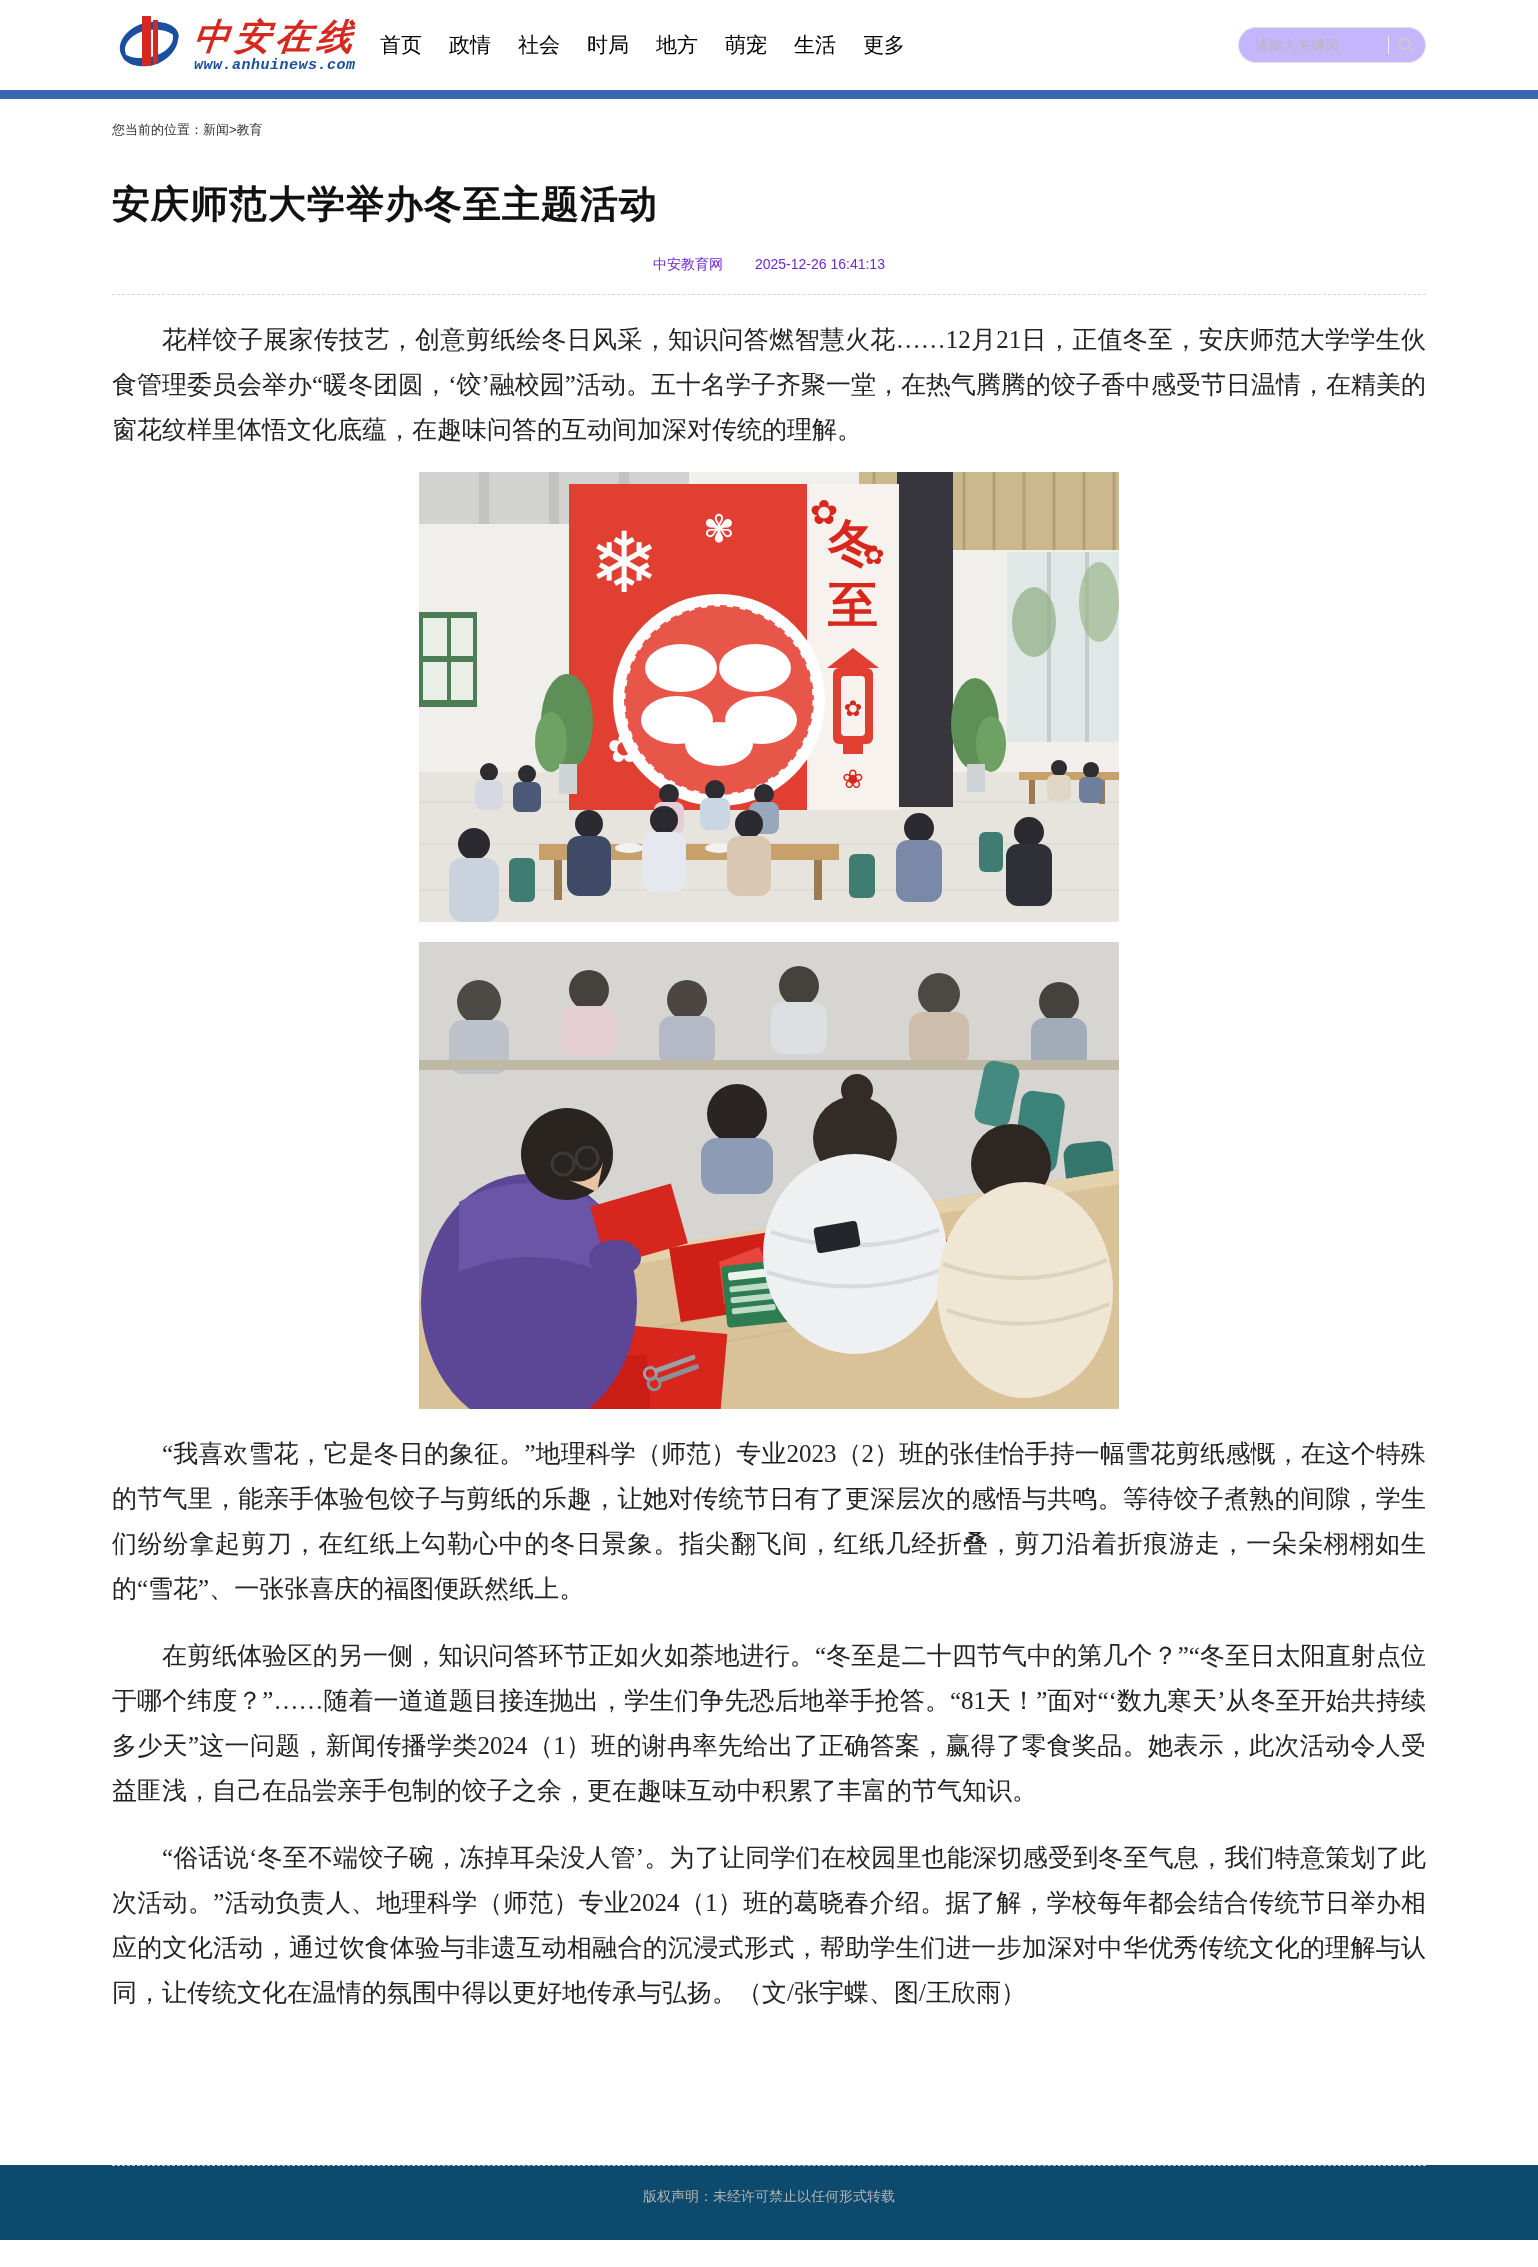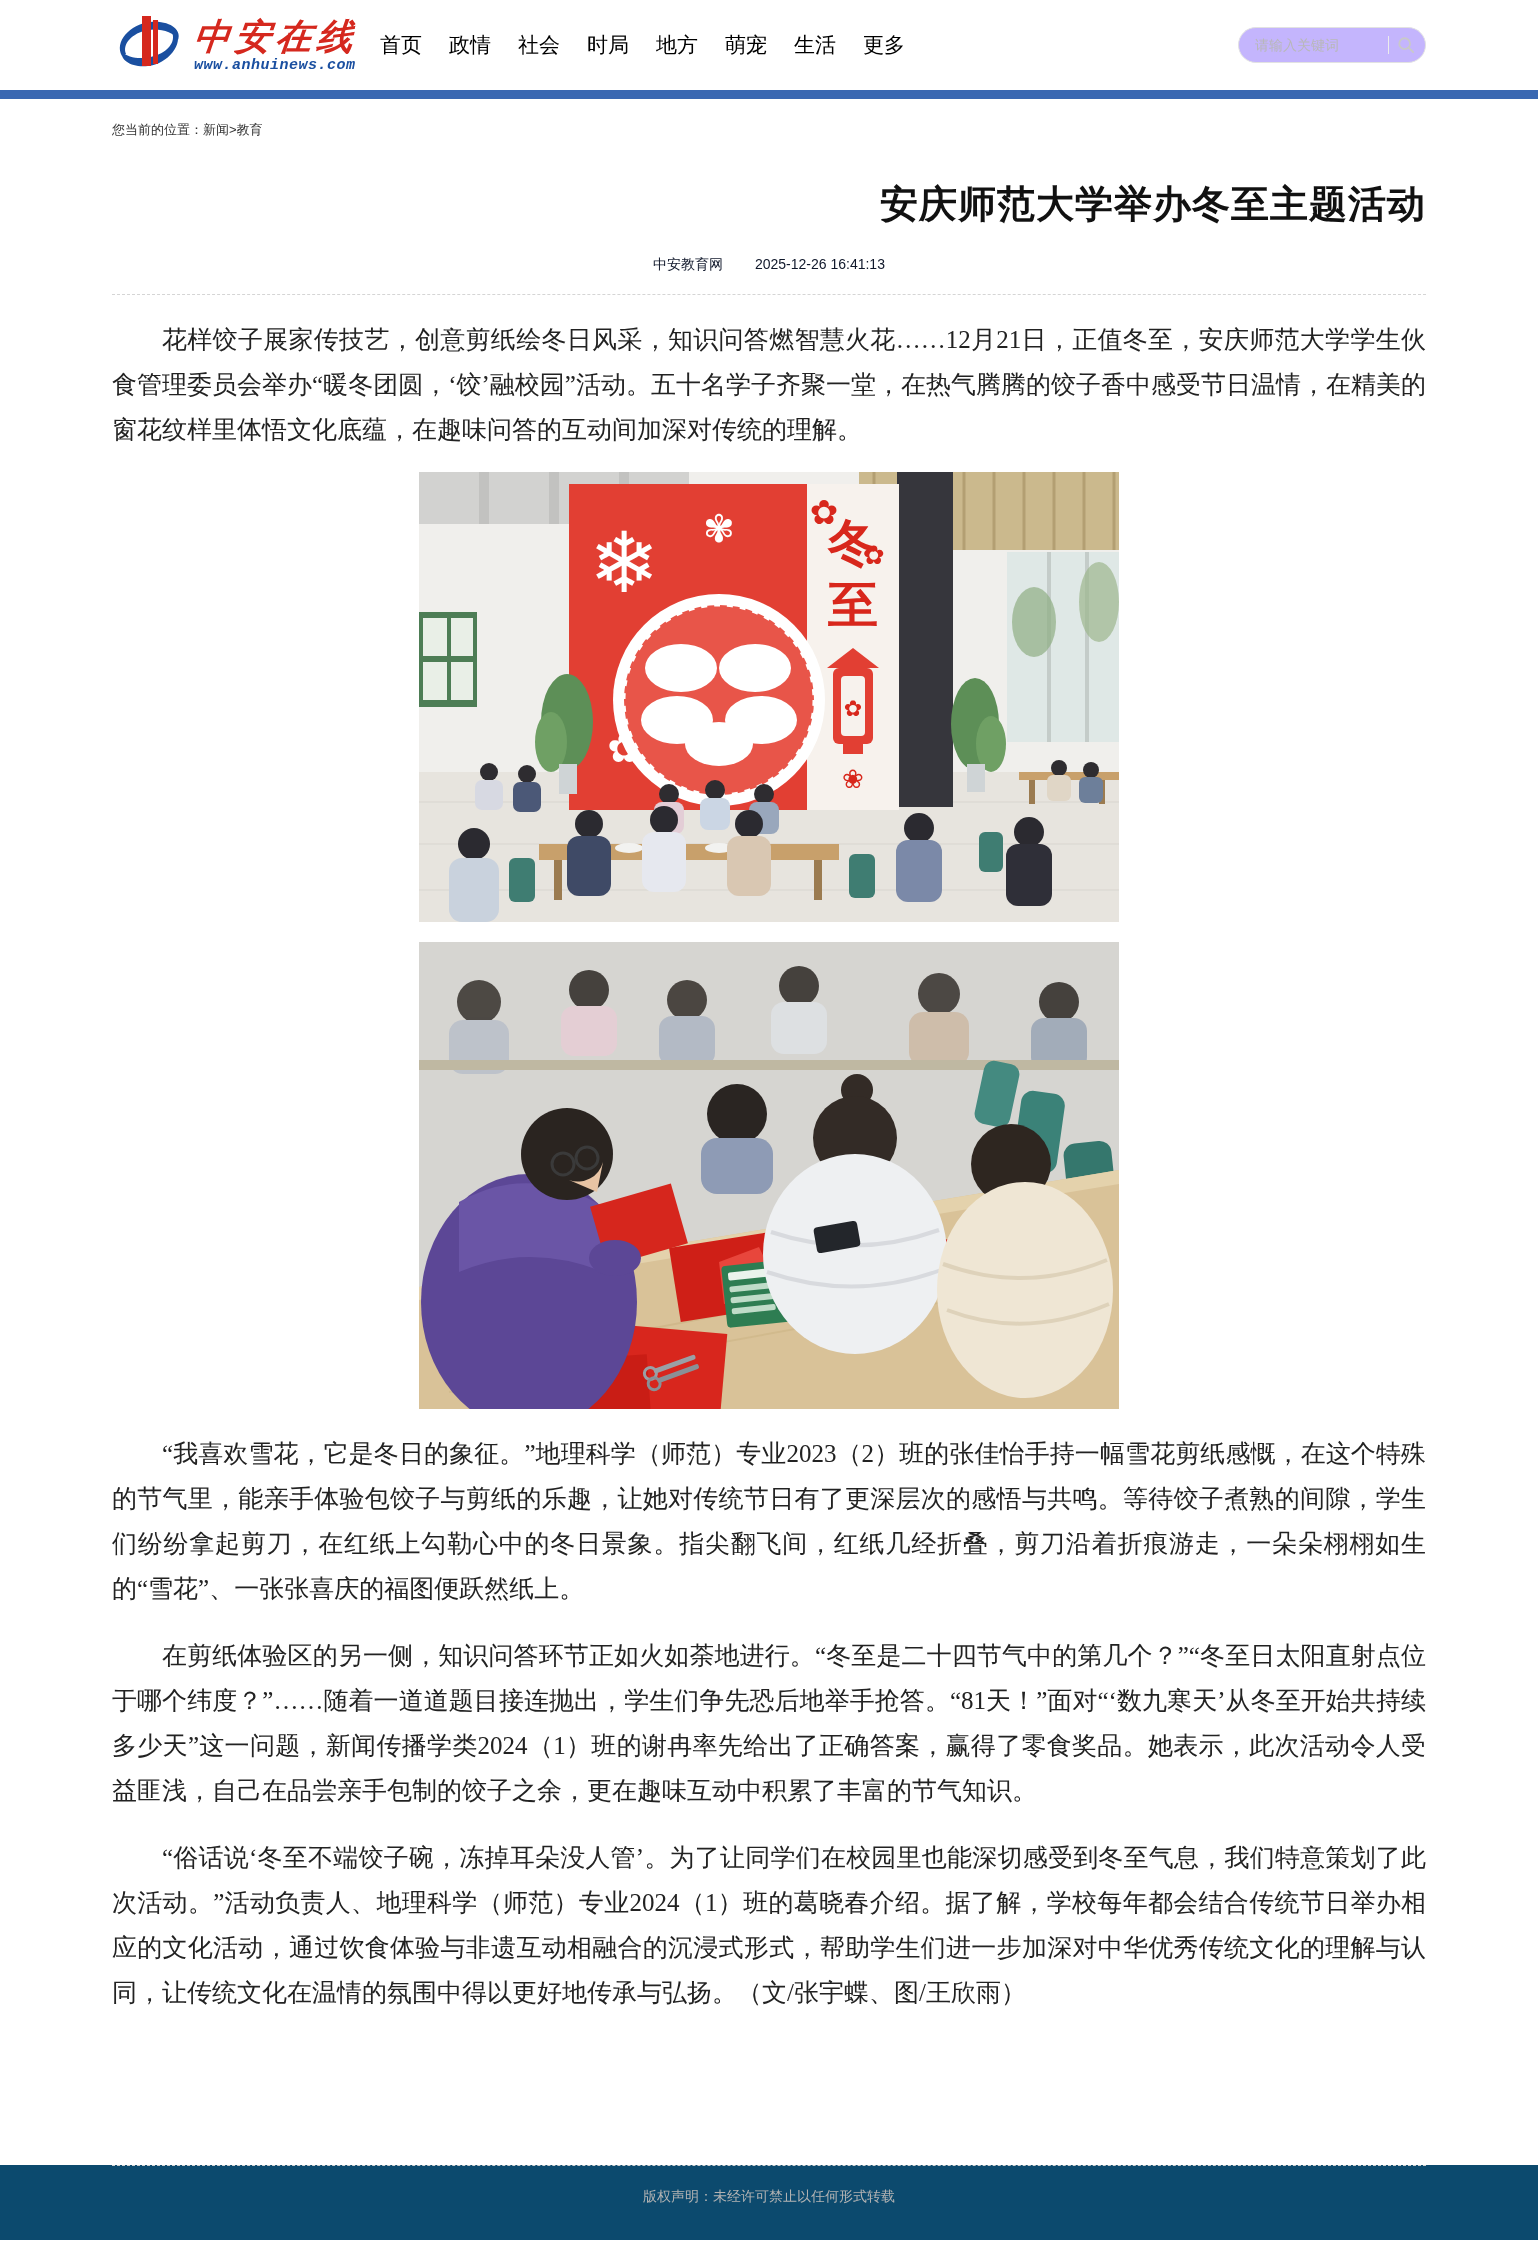--- a/index.html
+++ b/index.html
@@ -21,22 +21,22 @@
   .search-box input::placeholder { color:#b8b8b8; }
   .search-divider { width:1px; height:18px; background:#ececec; margin:0 8px; }
   .search-icon { width:18px; height:18px; cursor:pointer; flex:none; }
 
   .top-bar { height:9px; background:#3a68b2; width:100%; }
 
   
   .breadcrumb { margin-top:22px; font-size:13px; color:#333; }
 
   
-  .article-title { margin-top:40px; text-align:right; font-size:38px; font-weight:bold; color:#111; letter-spacing:1px; }
-  .article-meta { margin-top:26px; text-align:center; font-size:14px; color:#0f172a; }
+  .article-title { margin-top:40px; text-align:left; font-size:38px; font-weight:bold; color:#111; letter-spacing:1px; }
+  .article-meta { margin-top:26px; text-align:center; font-size:14px; color:#6d28d9; }
   .article-meta span { margin:0 14px; }
   .meta-divider { border-bottom:1px dashed #d5d5d5; margin-top:20px; }
 
   .article-body { margin-top:12px; }
   .para { font-size:25px; color:#222; line-height:45px; text-indent:2em; text-align:justify; margin-top:22px;font-family:Liberation Serif, serif; }
 
   figure.photo { width:700px; margin:20px auto 6px auto; }
   figure.photo svg { display:block; width:700px; }
 
   

